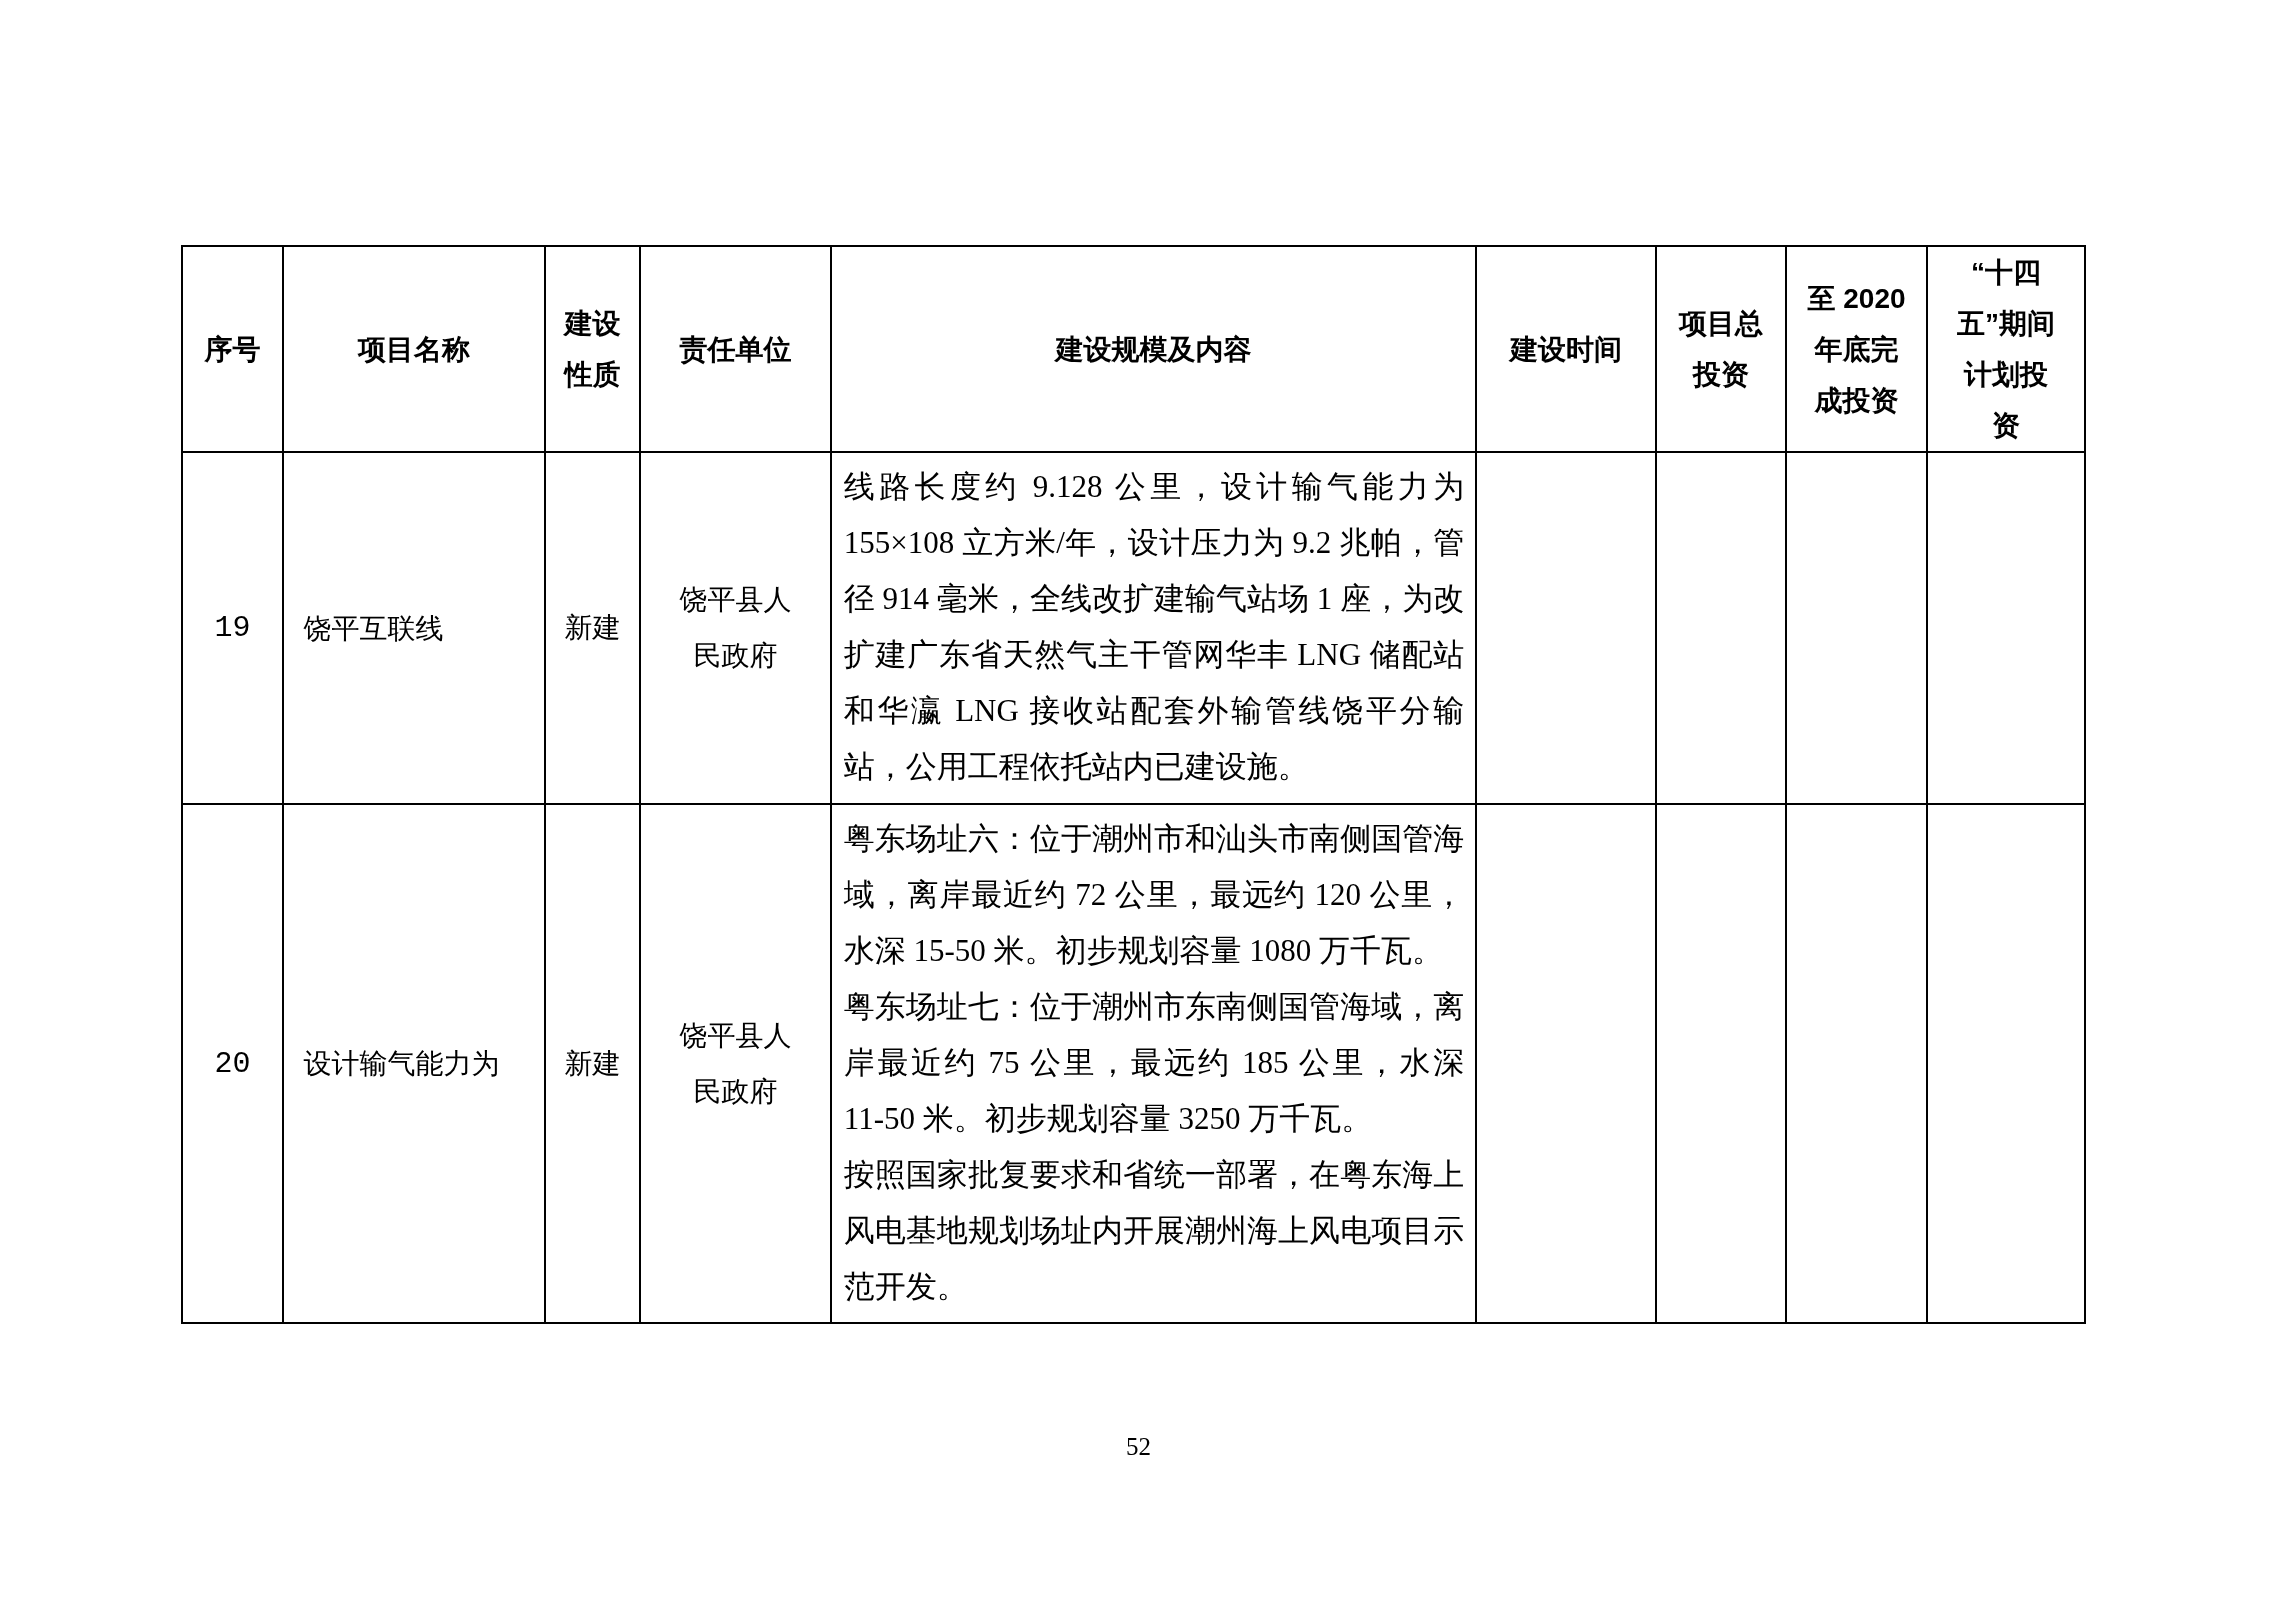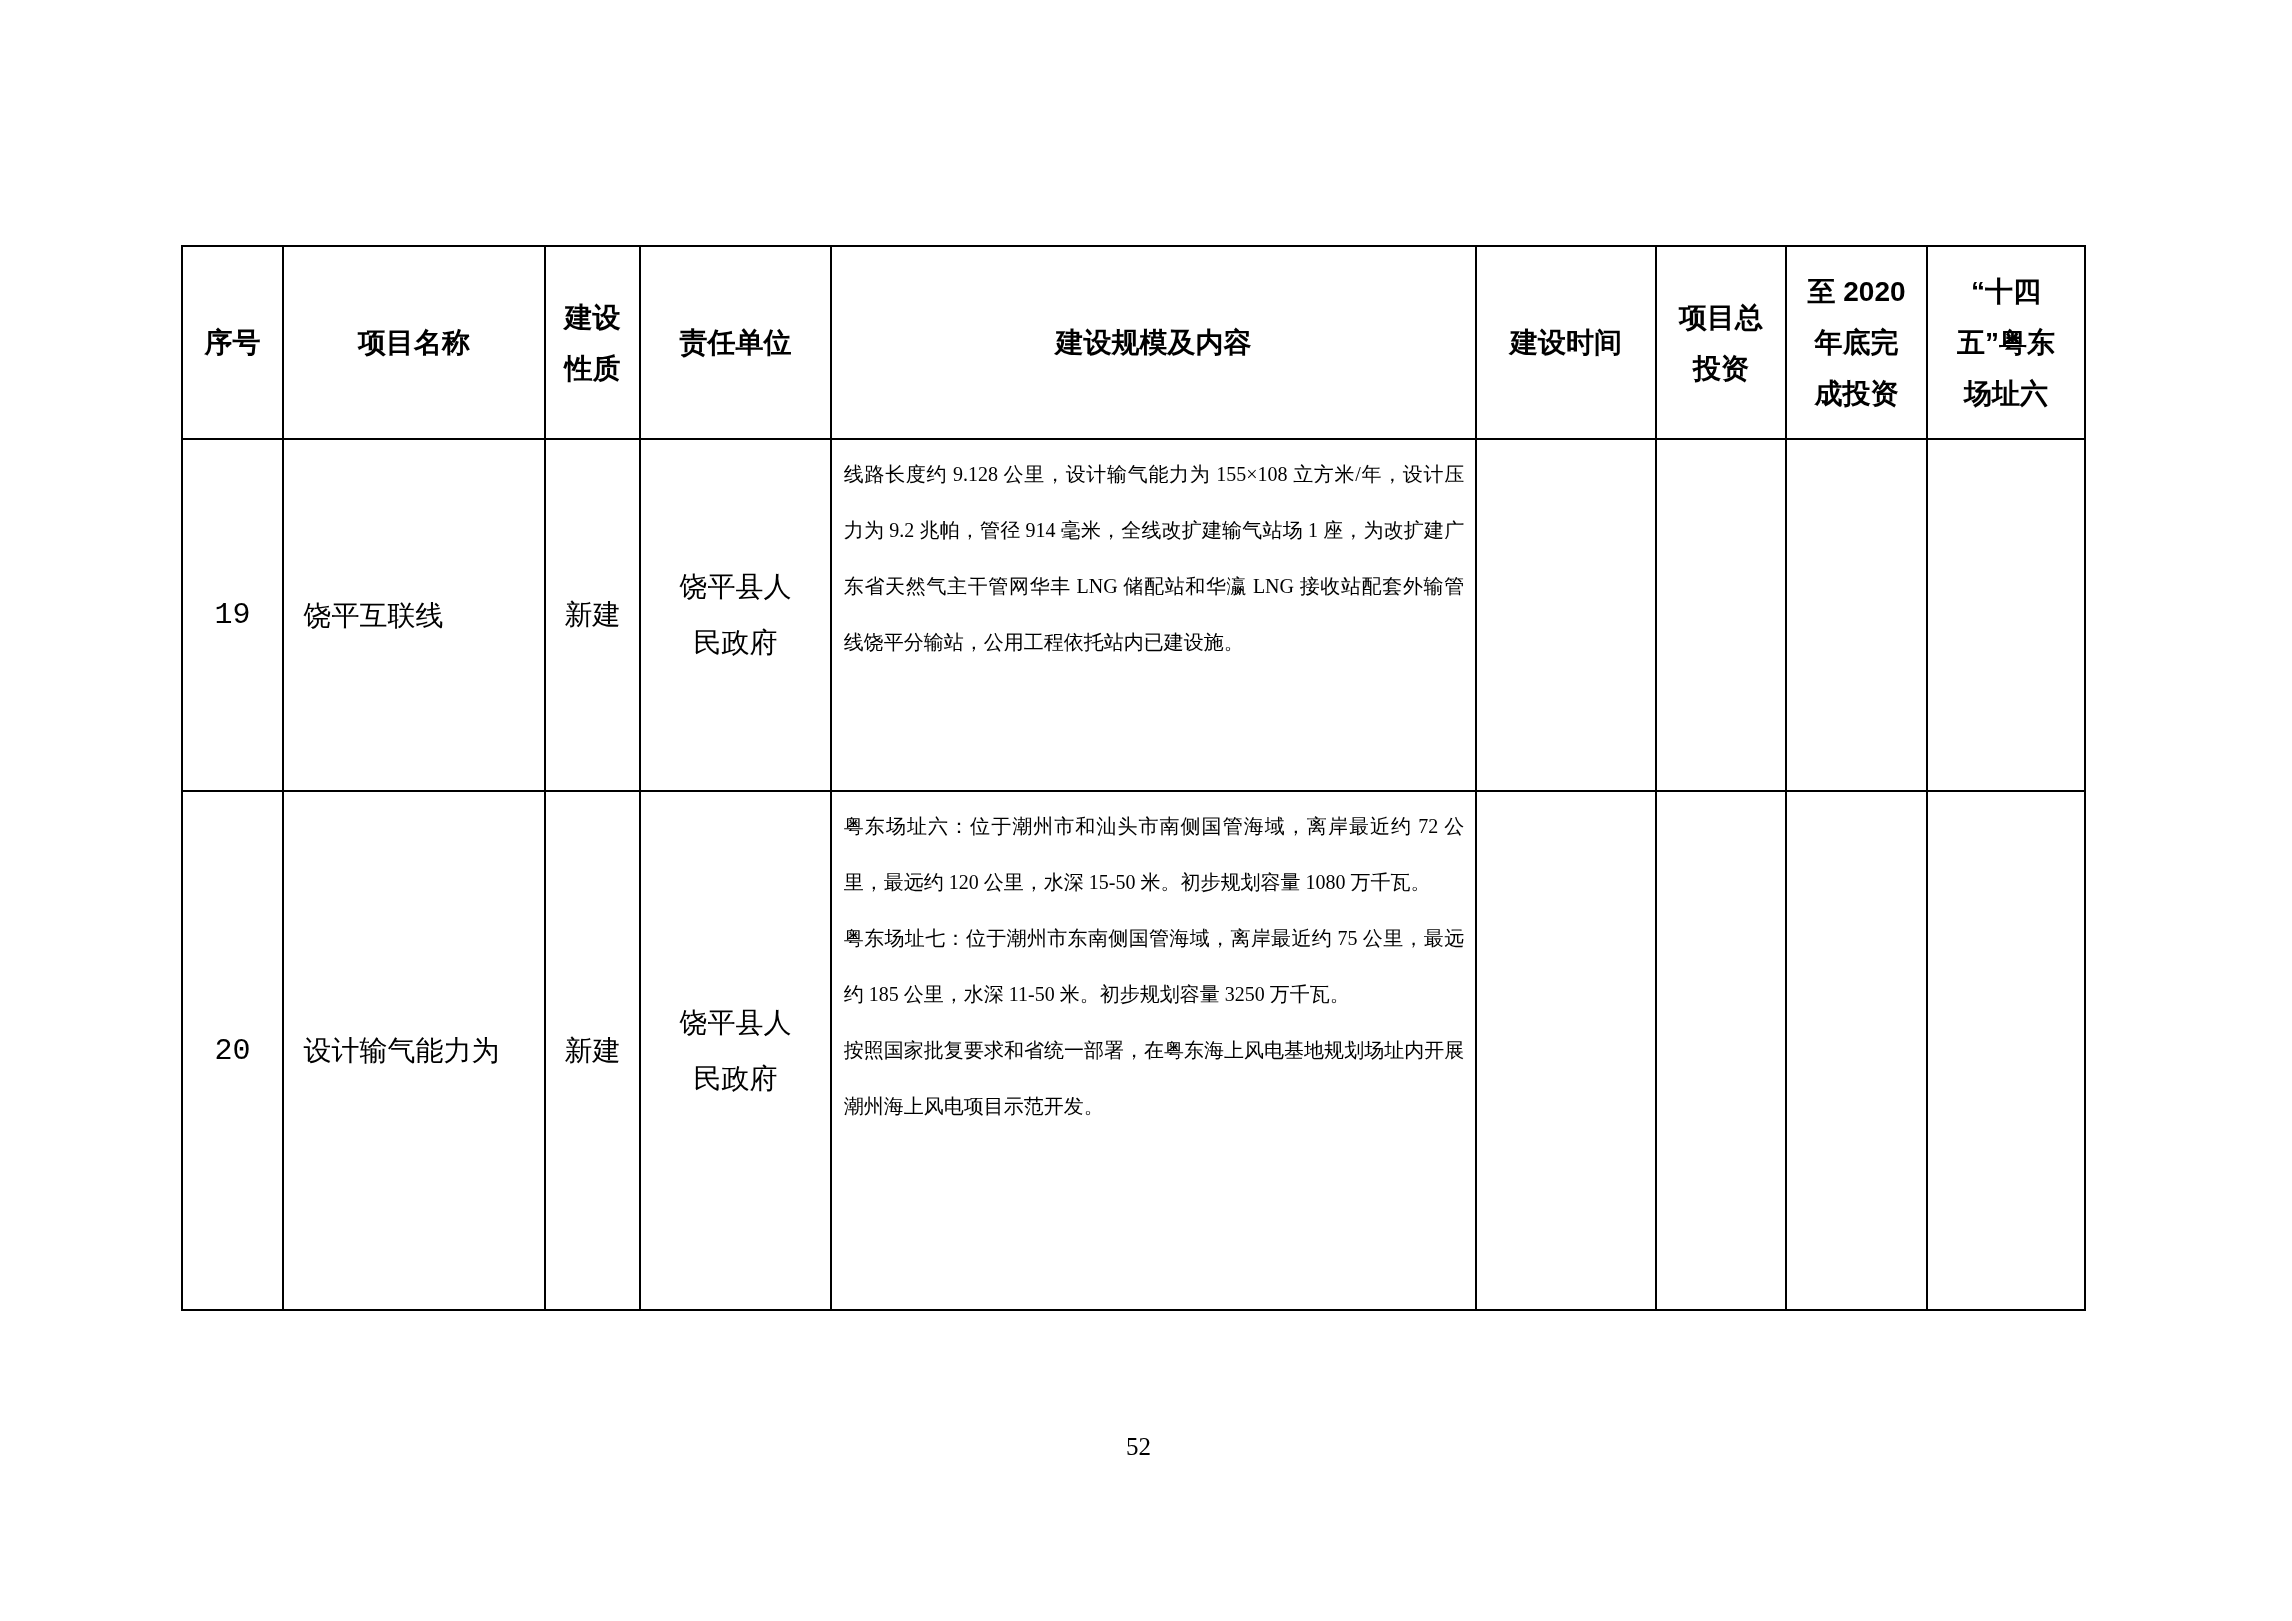--- a/index.html
+++ b/index.html
@@ -69,21 +69,21 @@
     border-radius: 26px;
   }
   td.unit {
     font-size: 28px;
     line-height: 56px;
     text-align: center;
     vertical-align: middle;
     padding: 0 36px;
   }
   td.content {
-    font-size: 20px;
+    font-size: 31px;
     line-height: 56px;
     text-align: justify;
     text-align-last: left;
     vertical-align: top;
     padding: 5.9px 10.8px 0 11.8px;
   }
   td.content p {
     margin: 0;
     text-align: justify;
     text-align-last: left;
@@ -121,21 +121,21 @@
     <tbody>
         <tr class="header-row">
       <th class="hcell h-seq">序号</th>
       <th class="hcell">项目名称</th>
       <th class="hcell h-nature">建设性质</th>
       <th class="hcell">责任单位</th>
       <th class="hcell">建设规模及内容</th>
       <th class="hcell">建设时间</th>
       <th class="hcell h-total">项目总投资</th>
       <th class="hcell h-by2020">至 2020 年底完成投资</th>
-      <th class="hcell h-plan">“十四五”粤东场址六</th>
+      <th class="hcell h-plan">“十四五”期间计划投资</th>
     </tr>
 
     <tr class="row-a">
       <td class="seq">19</td>
       <td class="name">饶平互联线</td>
       <td class="nature">新建</td>
       <td class="unit">饶平县人民政府</td>
       <td class="content">
         <p>线路长度约 9.128 公里，设计输气能力为 155×108 立方米/年，设计压力为 9.2 兆帕，管径 914 毫米，全线改扩建输气站场 1 座，为改扩建广东省天然气主干管网华丰 LNG 储配站和华瀛 LNG 接收站配套外输管线饶平分输站，公用工程依托站内已建设施。</p>
       </td>

